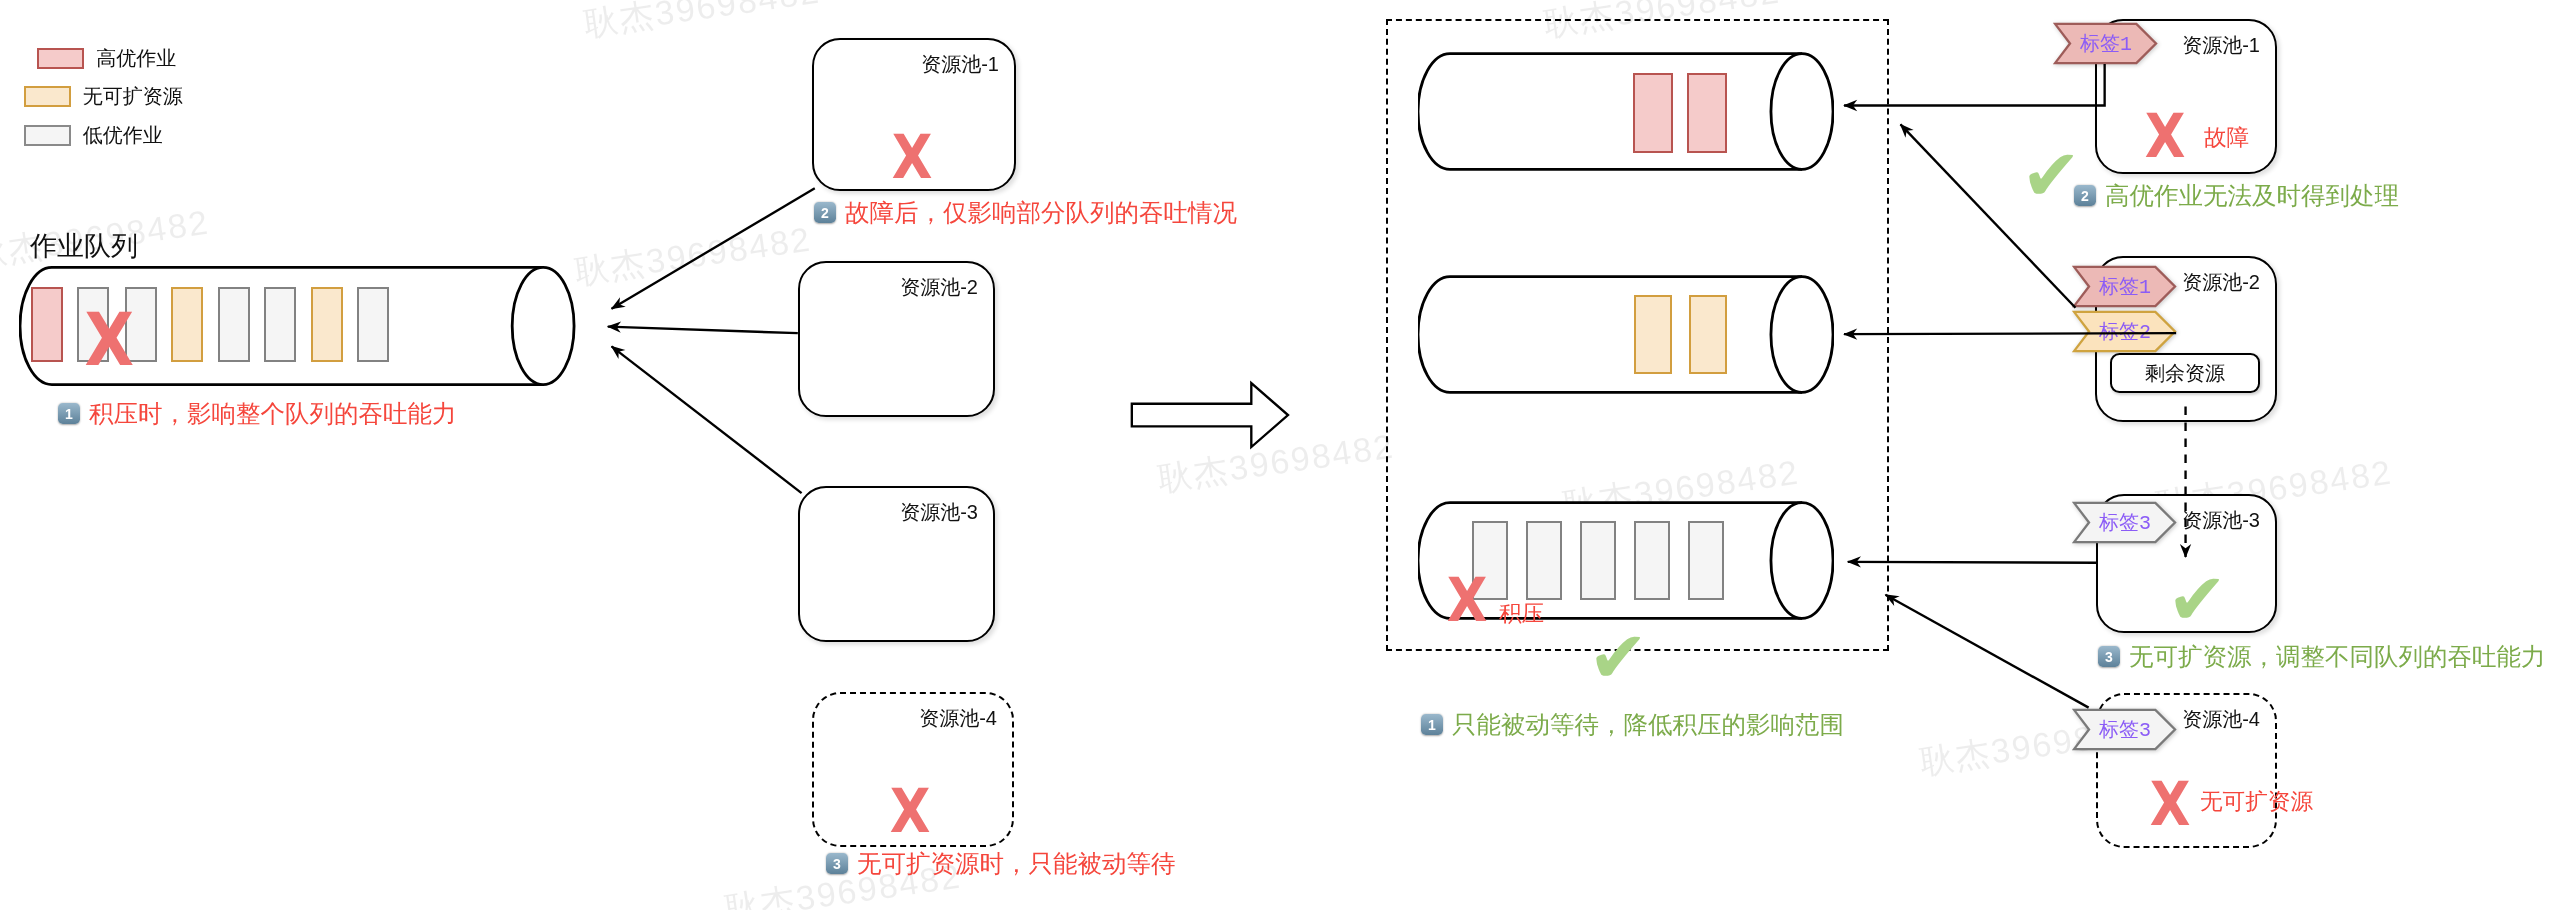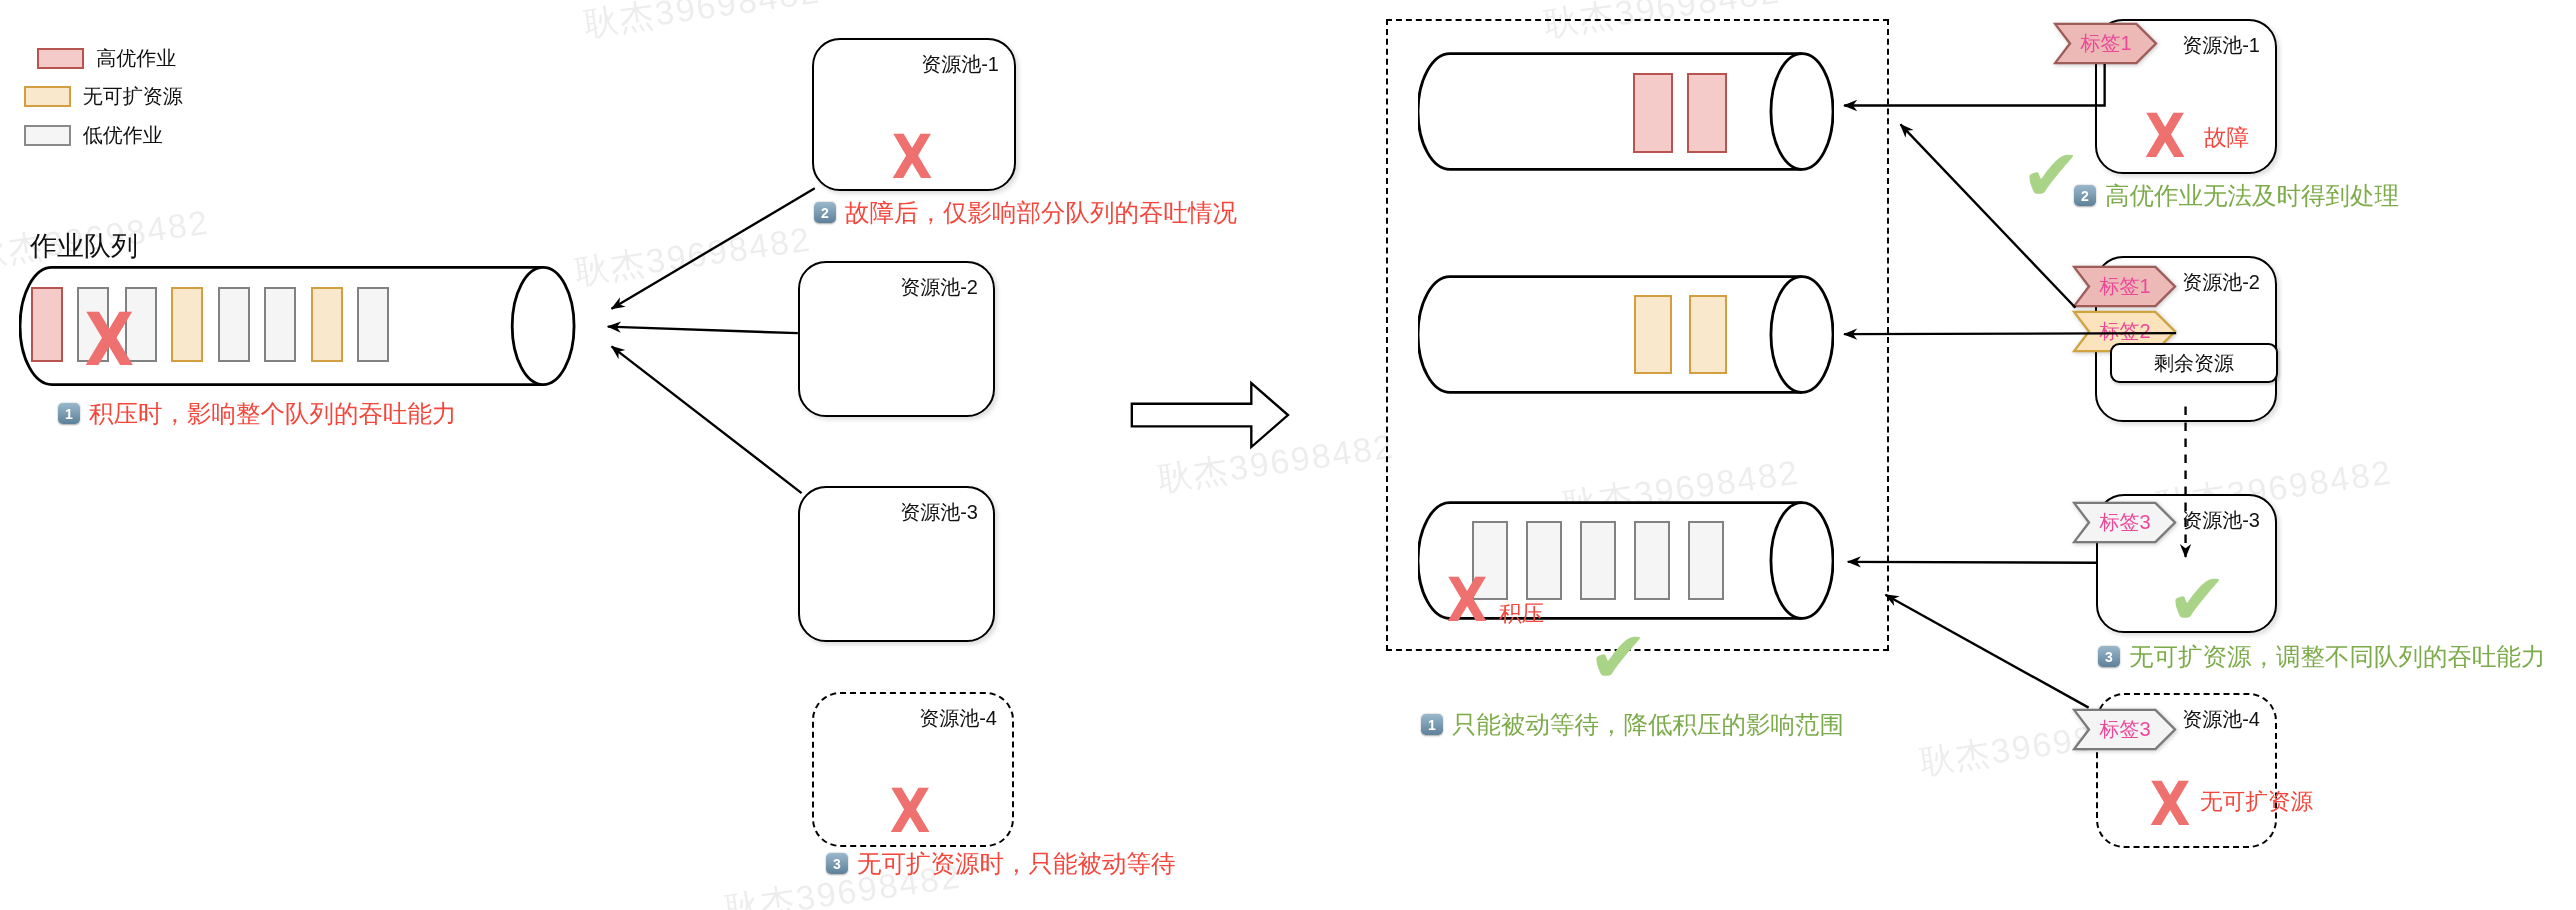--- a/index.html
+++ b/index.html
@@ -39,21 +39,21 @@
   .badge{display:inline-flex;align-items:center;justify-content:center;flex:none;
          width:21.6px;height:21.6px;border-radius:4.7px;color:#fff;font-size:14px;font-weight:bold;
          background:linear-gradient(180deg,#9ab8cc,#5d8199);box-shadow:0 0.9px 1.9px rgba(0,0,0,0.35);}
   .note-text{font-size:24.5px;}
   .note-red .note-text{color:#f5463c;}
   .note-green .note-text{color:#7cab4a;}
   
   .tag{position:absolute;width:106px;height:43px;filter:drop-shadow(1.9px 1.9px 1.9px rgba(0,0,0,0.22));}
   .tag svg{position:absolute;left:0;top:0;}
   .tag-text{position:absolute;left:13px;right:13px;top:0;bottom:0;display:flex;
-            align-items:center;justify-content:center;font-size:20px;color:#ec4899;}
+            align-items:center;justify-content:center;font-size:20px;color:#8b5cf6;font-family:Liberation Mono, monospace;}
   .spare-box{position:absolute;border:2.8px solid #000;border-radius:9.4px;background:#fff;
              display:flex;align-items:center;justify-content:center;font-size:20px;
              box-shadow:1.9px 1.9px 2.8px rgba(0,0,0,0.18);box-sizing:border-box;}
   .dashed-group{position:absolute;border:2.4px dashed #000;box-sizing:border-box;}
   .connectors{position:absolute;left:0;top:0;pointer-events:none;}
 </style>
 </head>
 <body>
 
 <div class="canvas">
@@ -195,21 +195,21 @@
         <polygon points="2,2 89,2 110,23 89,44 2,44 18,23" fill="#ecb9b6" stroke="#9e5c59" stroke-width="2.5"></polygon>
       </svg>
     <span class="tag-text">标签1</span>
   </div>
   <div class="tag" style="left:2072px;top:310px">
     <svg width="106" height="43" viewBox="0 0 113 46">
         <polygon points="2,2 89,2 110,23 89,44 2,44 18,23" fill="#fbe3bd" stroke="#cfa33f" stroke-width="2.5"></polygon>
       </svg>
     <span class="tag-text">标签2</span>
   </div>
-  <div class="spare-box" style="left:2110px;top:343px;width:168px;height:40px">
+  <div class="spare-box" style="left:2110px;top:353px;width:150px;height:40px">
     <span>剩余资源</span>
   </div>
 
   <div class="pool" style="left:2096px;top:494px;width:181px;height:139px">
     <span class="pool-name">资源池-3</span>
   </div>
   <div class="tag" style="left:2072px;top:501px">
     <svg width="106" height="43" viewBox="0 0 113 46">
         <polygon points="2,2 89,2 110,23 89,44 2,44 18,23" fill="#f4f4f4" stroke="#7a7a7a" stroke-width="2.5"></polygon>
       </svg>

